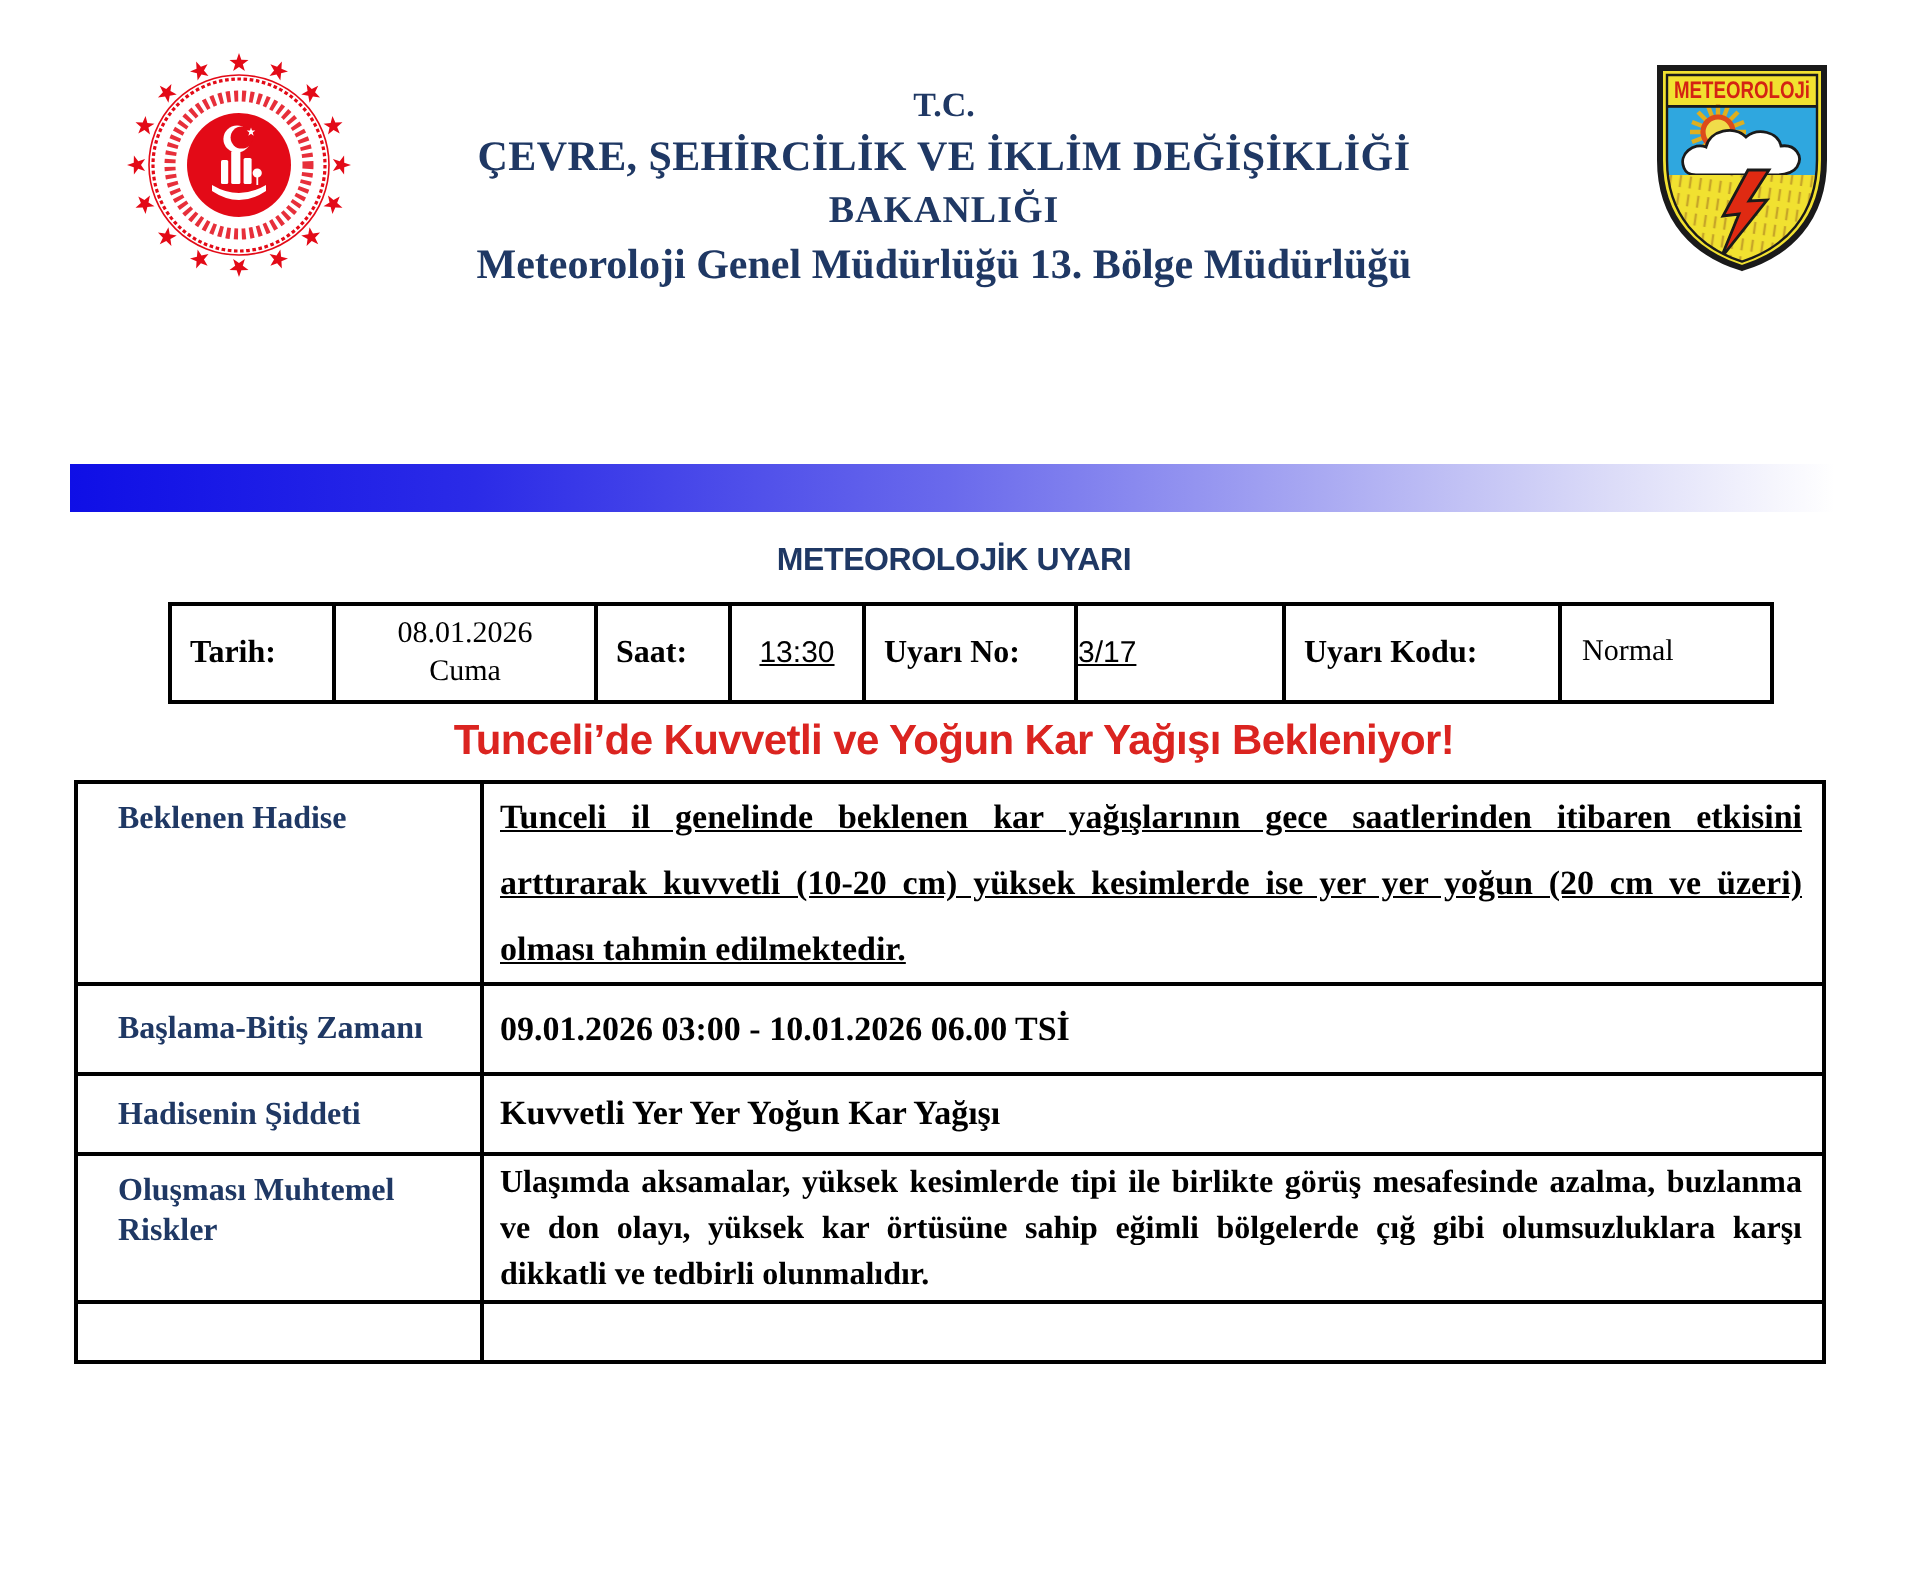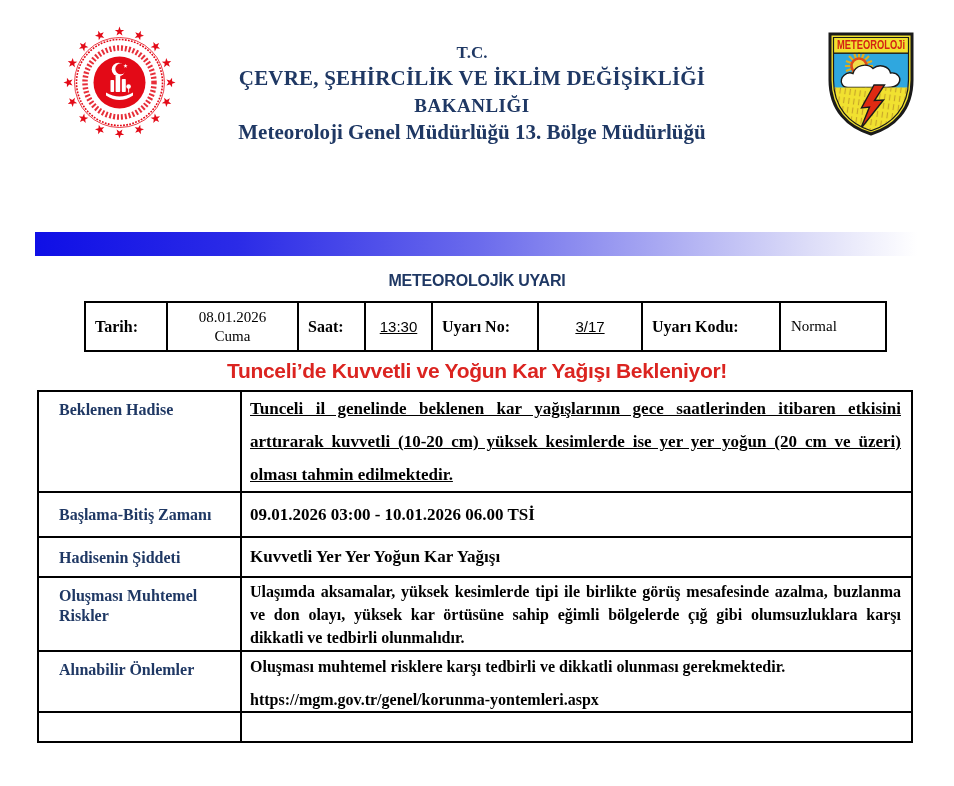--- a/index.html
+++ b/index.html
@@ -207,21 +207,21 @@
   <tbody>
       <tr>
     <td class="lbl">Tarih:</td>
     <td class="val date-cell">
       <div>08.01.2026</div>
       <div>Cuma</div>
     </td>
     <td class="lbl">Saat:</td>
     <td class="val sans">13:30</td>
     <td class="lbl">Uyarı No:</td>
-    <td class="val sans" style="text-align:center; ">3/17</td>
+    <td class="val sans" style="text-align:left; ">3/17</td>
     <td class="lbl">Uyarı Kodu:</td>
     <td class="val" style="text-align:left; padding-left:10px;">Normal</td>
   </tr>
 </tbody>
   </table>
 
 <div class="headline">Tunceli’de Kuvvetli ve Yoğun Kar Yağışı Bekleniyor!</div>
 
 <table class="details-table">
   <colgroup>
@@ -238,25 +238,18 @@
     <td class="dvalue">09.01.2026 03:00 - 10.01.2026 06.00 TSİ</td>
   </tr>
   <tr class="r4">
     <td class="dlabel" style="padding-top:10px;">Hadisenin Şiddeti</td>
     <td class="dvalue">Kuvvetli Yer Yer Yoğun Kar Yağışı</td>
   </tr>
   <tr class="r5">
     <td class="dlabel">Oluşması Muhtemel Riskler</td>
     <td class="dvalue">Ulaşımda aksamalar, yüksek kesimlerde tipi ile birlikte görüş mesafesinde azalma, buzlanma ve don olayı, yüksek kar örtüsüne sahip eğimli bölgelerde çığ gibi olumsuzluklara karşı dikkatli ve tedbirli olunmalıdır.</td>
   </tr>
-  <tr class="r6">
-    <td class="dlabel">Alınabilir Önlemler</td>
-    <td class="dvalue">
-      <div>Oluşması muhtemel risklere karşı tedbirli ve dikkatli olunması gerekmektedir.</div>
-      <a class="precaution-link" href="#">https://mgm.gov.tr/genel/korunma-yontemleri.aspx</a>
-    </td>
-  </tr>
   <tr class="r7">
     <td class="dlabel"></td>
     <td class="dvalue"></td>
   </tr>
 </tbody>
   </table>
 
 </body></html>

